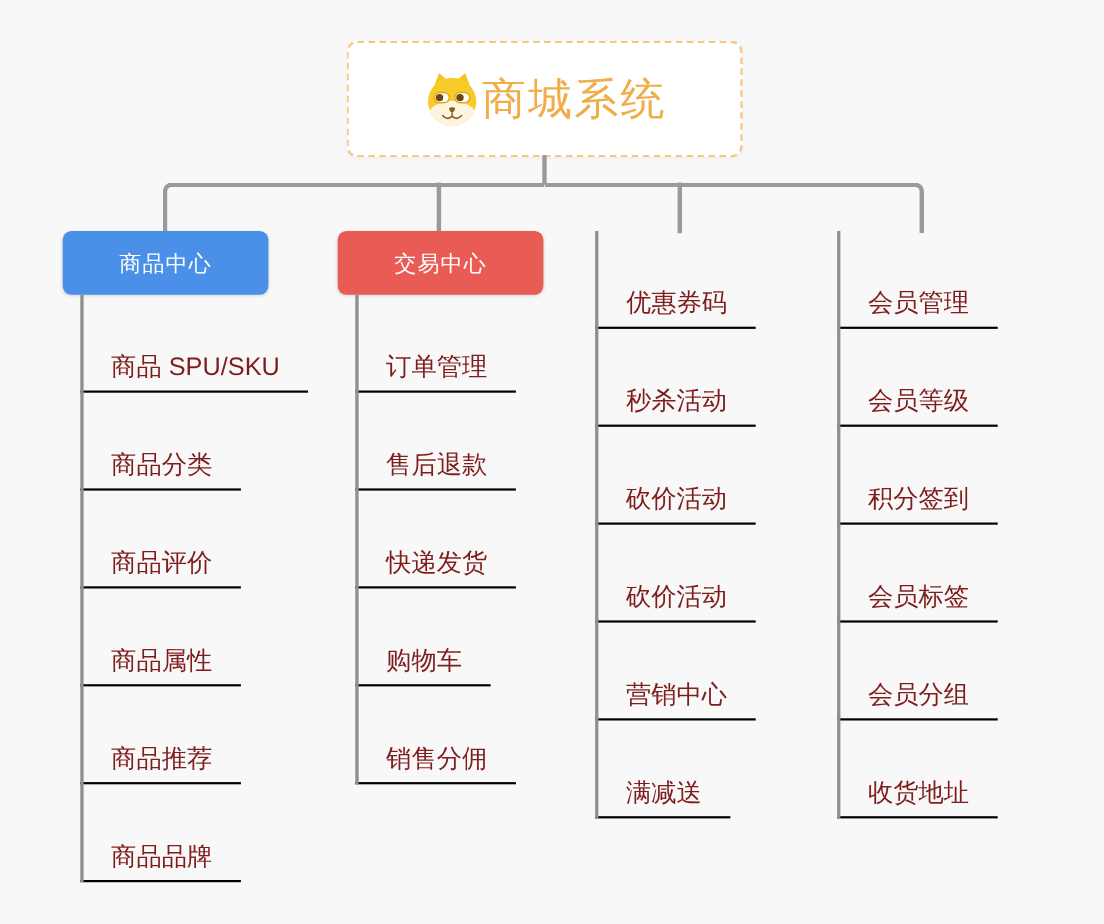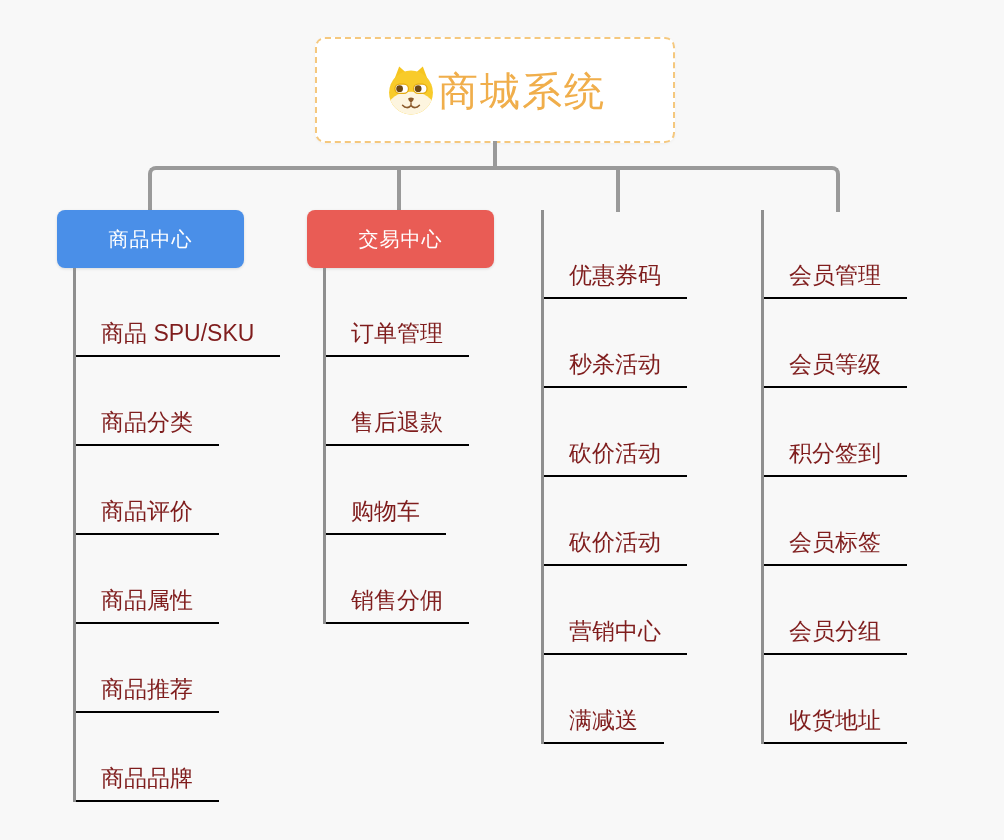--- a/index.html
+++ b/index.html
@@ -133,20 +133,21 @@
       <li>商品推荐</li>
       <li>商品品牌</li>
     </ul>
   </div>
 
   <div class="branch branch-2">
     <div class="branch-box" style="background-color: rgb(233, 92, 85);">交易中心</div>
     <ul class="branch-items">
       <li>订单管理</li>
       <li>售后退款</li>
+      <li>快递发货</li>
       <li>购物车</li>
       <li>销售分佣</li>
     </ul>
   </div>
 
   <div class="branch branch-3">
     <ul class="branch-items">
       <li>优惠券码</li>
       <li>秒杀活动</li>
       <li>砍价活动</li>

